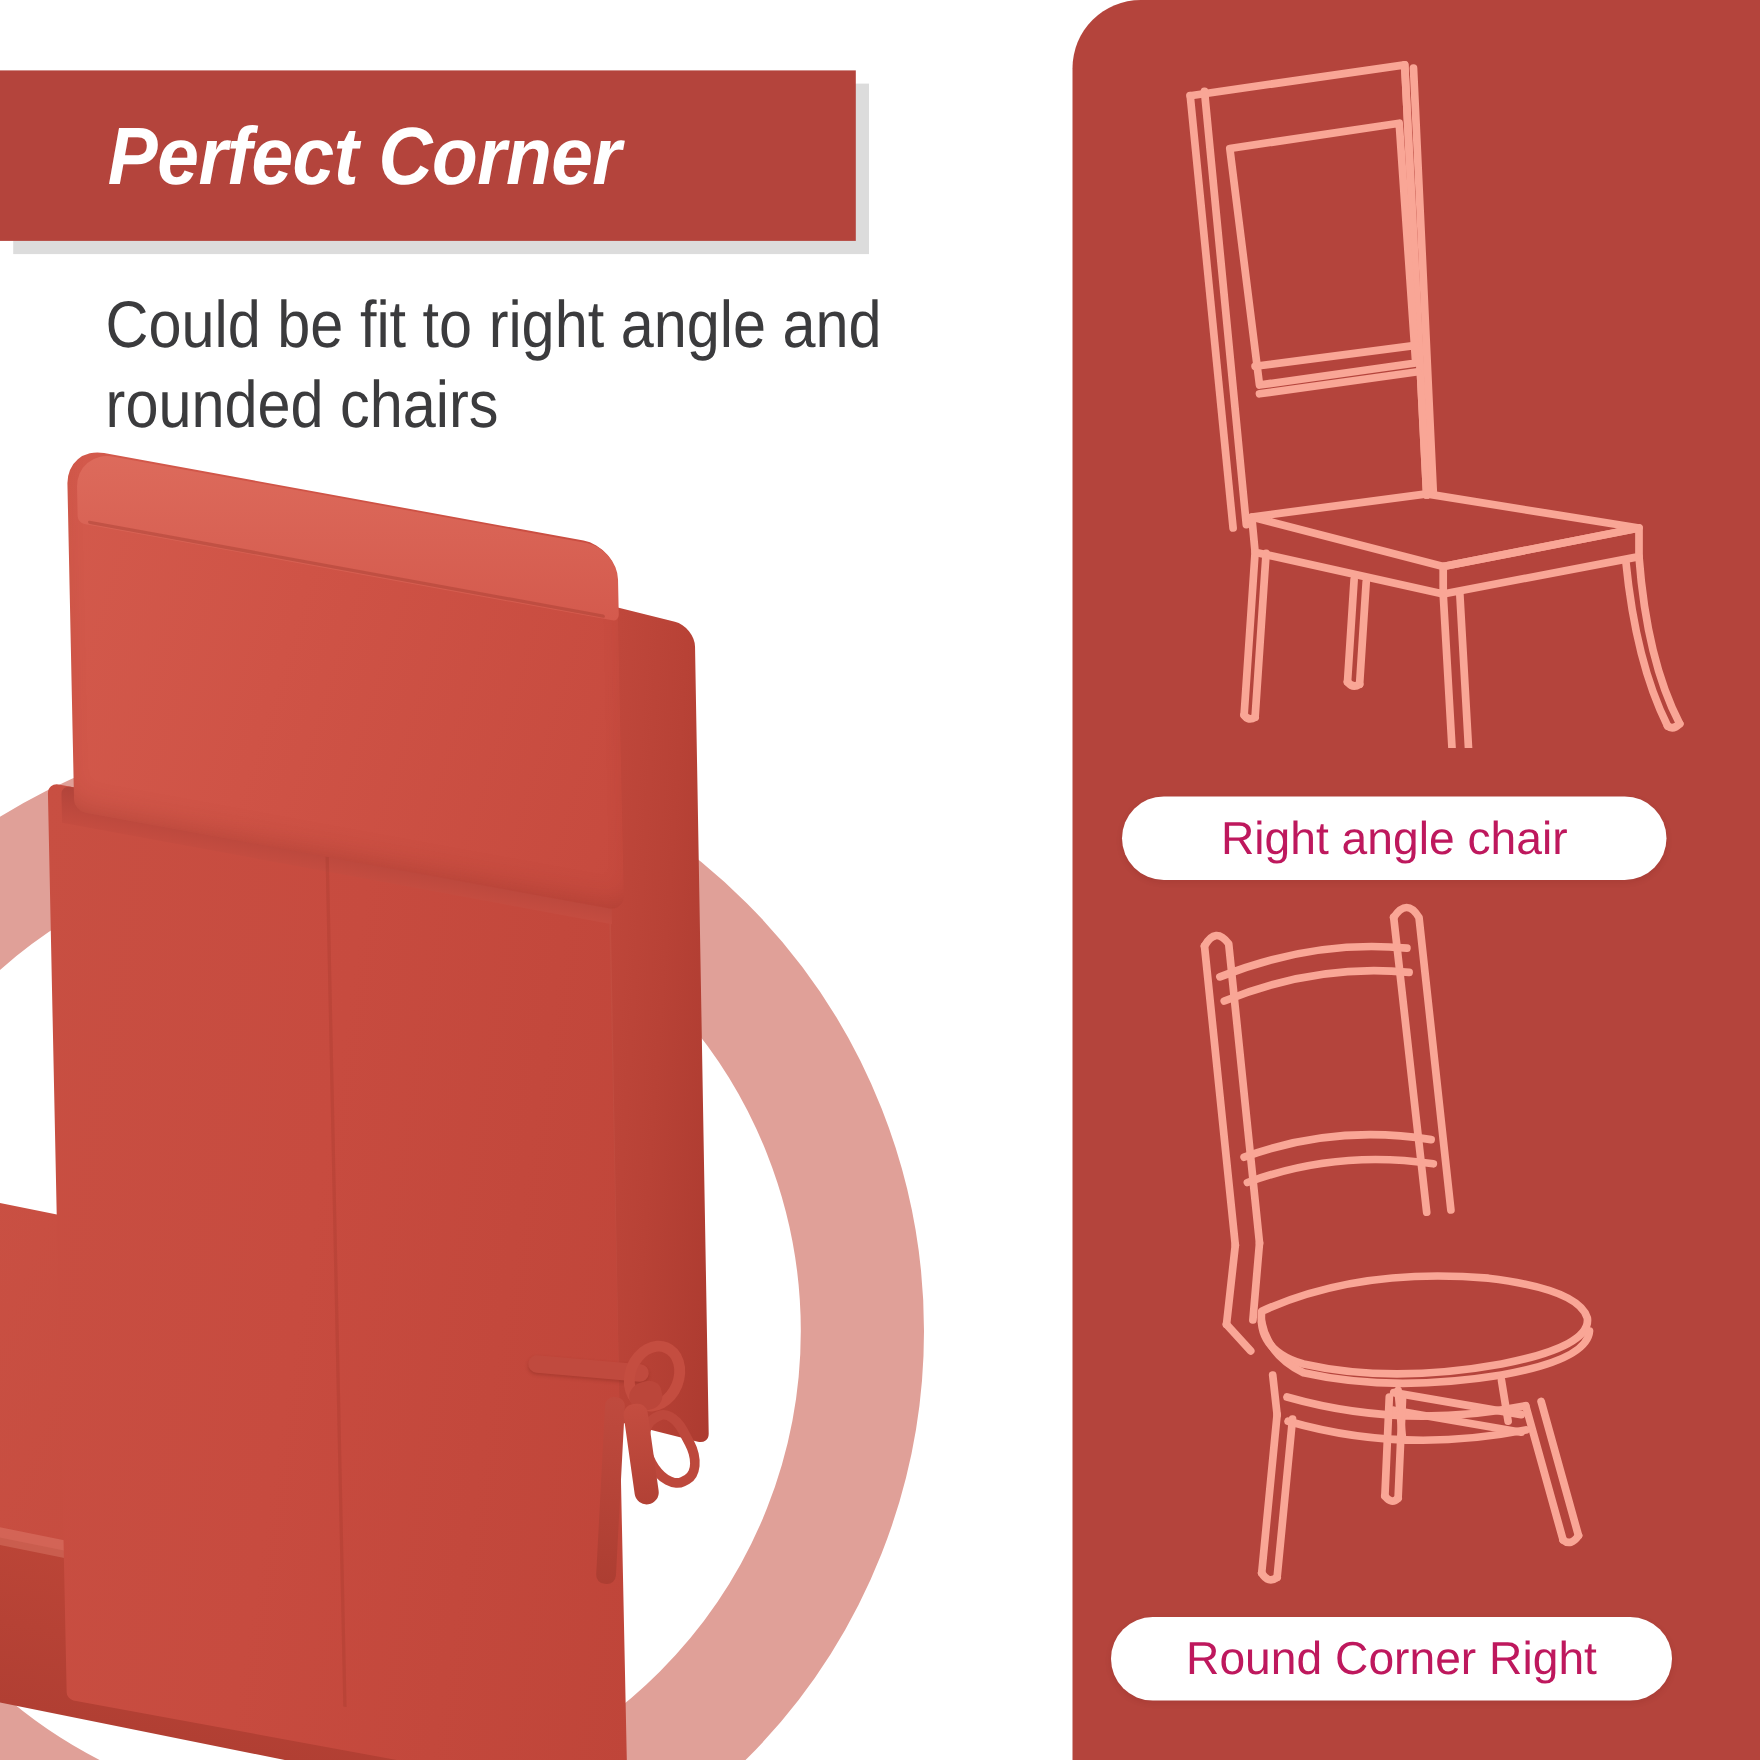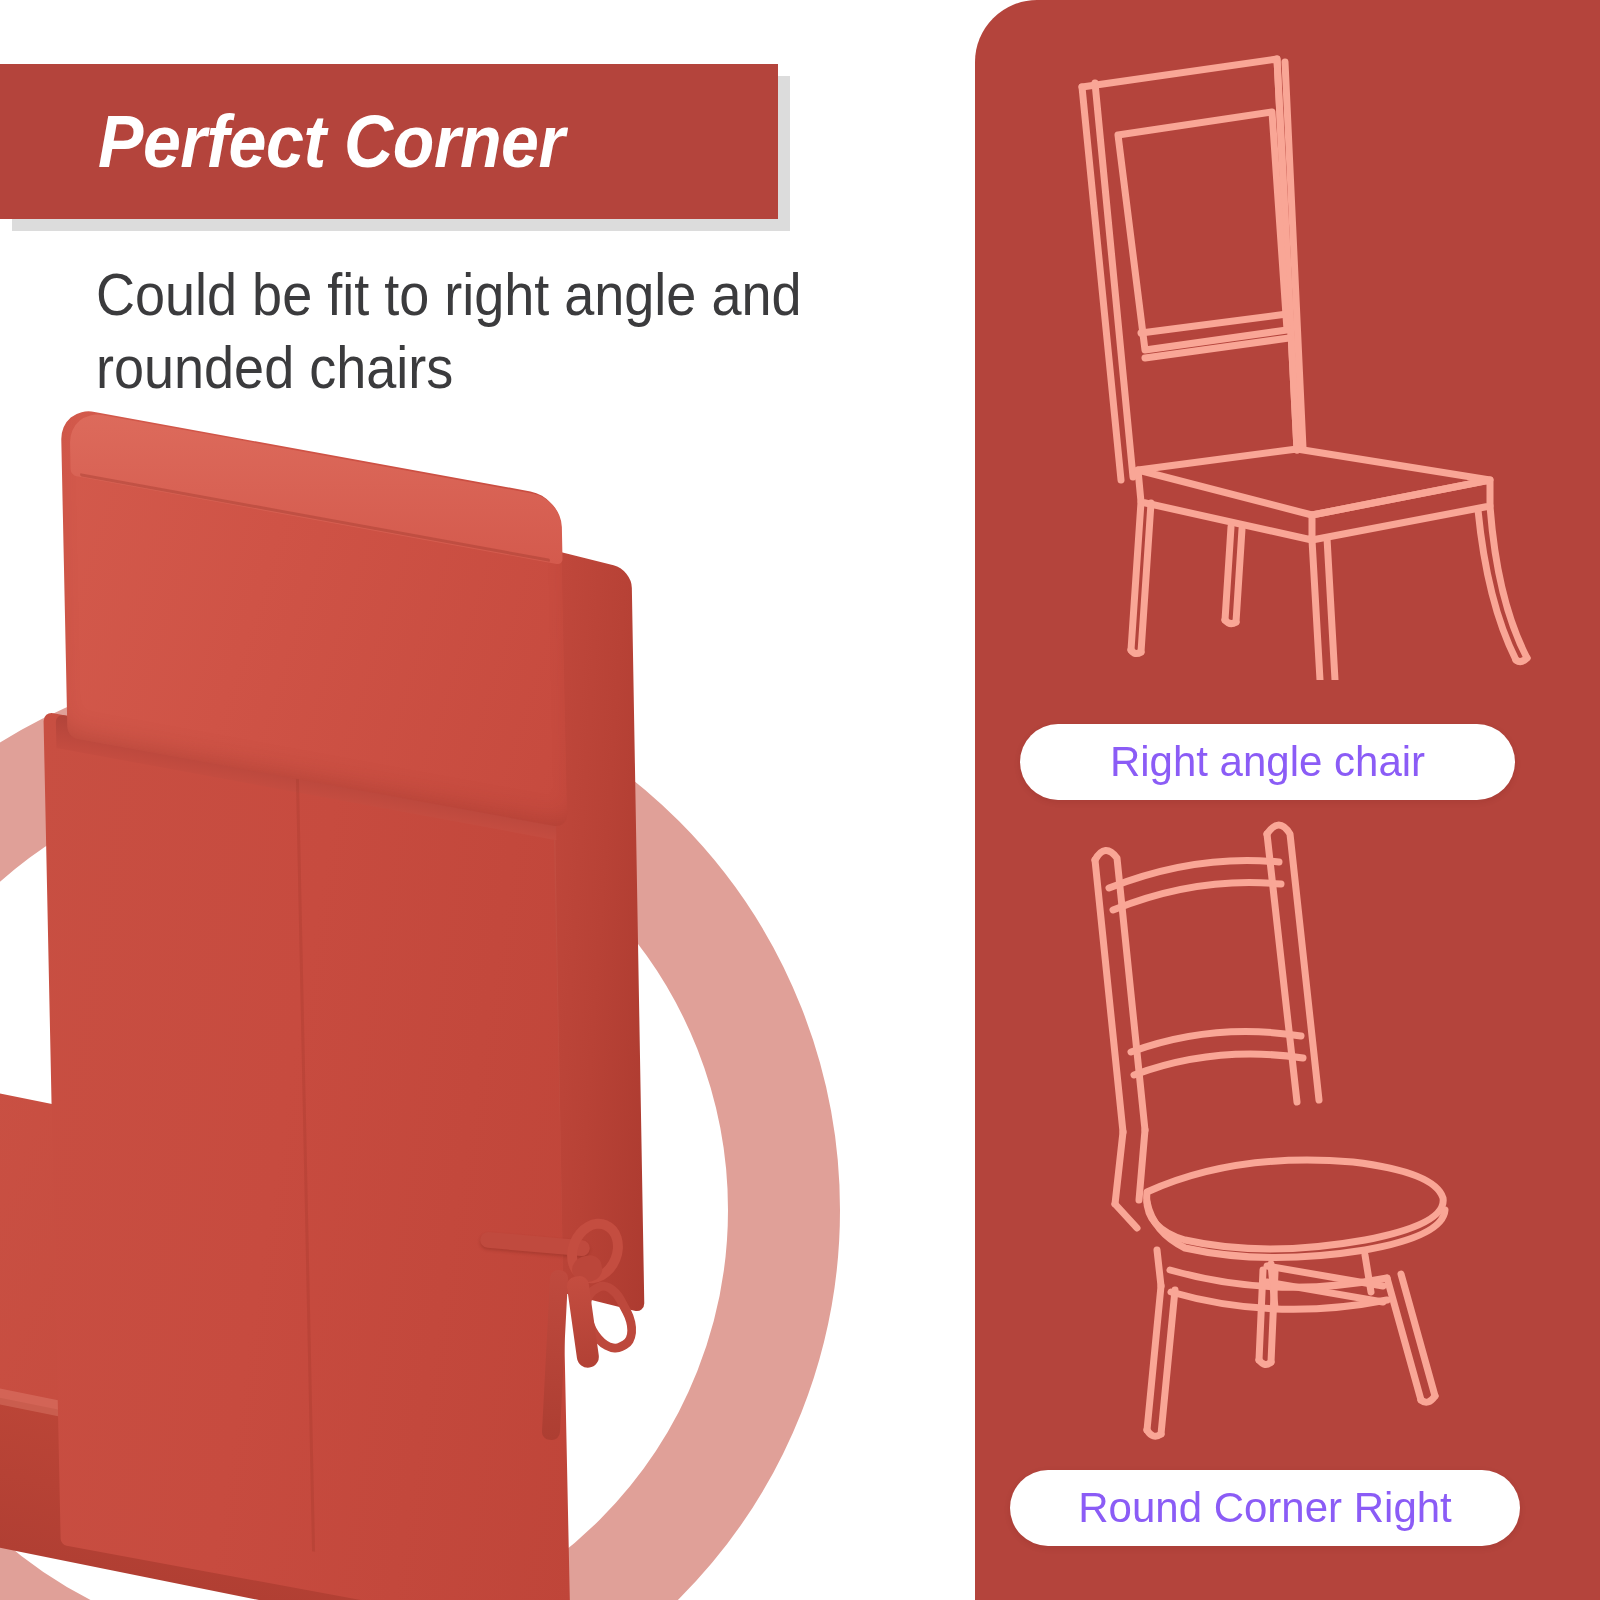--- a/index.html
+++ b/index.html
@@ -308,21 +308,21 @@
   .chair-1 { left: 60px;  top: 40px;  width: 520px; height: 640px; }
   .chair-2 { left: 60px;  top: 800px; width: 520px; height: 660px; }
 
   .pill {
     position: absolute;
     background: #ffffff;
     border-radius: 999px;
     display: flex;
     align-items: center;
     justify-content: center;
-    color: #8b5cf6;
+    color: #be185d;
     font-family: "Liberation Sans", sans-serif;
     font-size: 42px;
     font-weight: 400;
     white-space: nowrap;
     box-shadow: 0 2px 6px rgba(80,20,15,.12);
   }
   .pill-1 {
     left: 45px;
     top: 724px;
     width: 495px;

